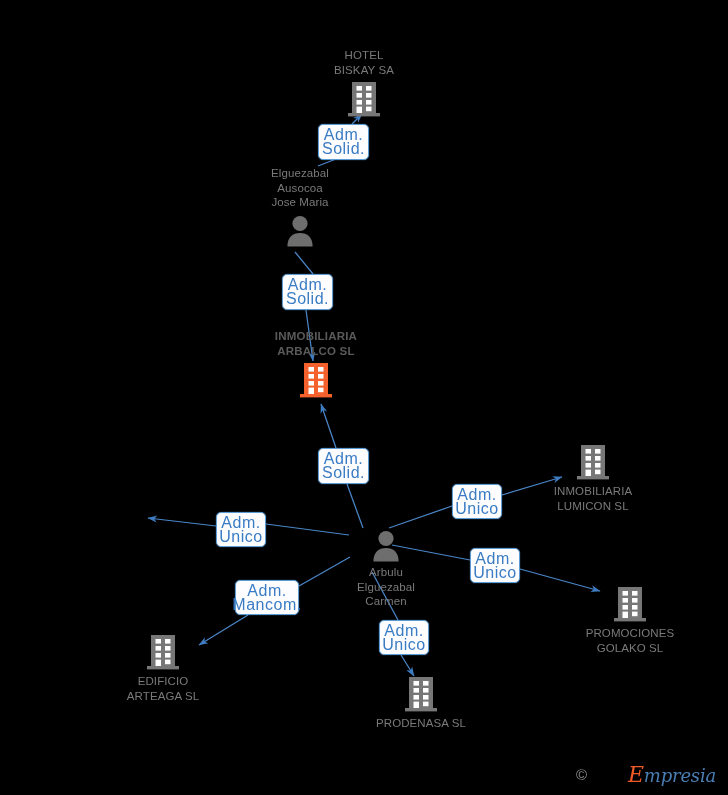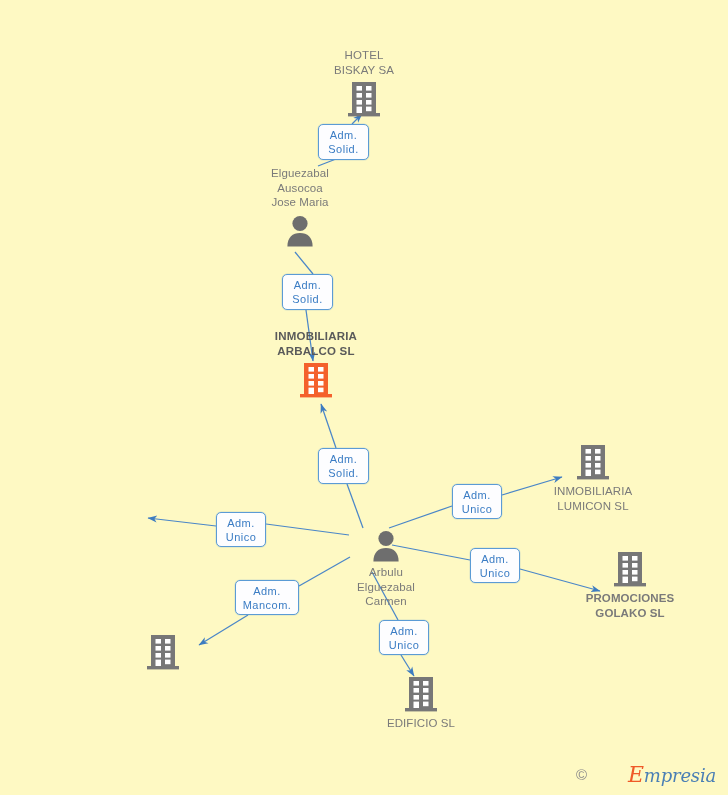--- a/index.html
+++ b/index.html
@@ -8,21 +8,21 @@
     padding: 0;
     background: #ffffff;
   }
   body {
     font-family: "Liberation Sans", "DejaVu Sans", sans-serif;
   }
   #graph-canvas {
     position: relative;
     width: 728px;
     height: 795px;
-    background: #fef9c3;
+    background: #000000;
     overflow: hidden;
   }
   #edge-layer {
     position: absolute;
     left: 0;
     top: 0;
     width: 728px;
     height: 795px;
     pointer-events: none;
   }
@@ -52,21 +52,21 @@
   .node.label-bottom .node-label { margin-top: 3px; }
 
   .rel-box {
     position: absolute;
     box-sizing: border-box;
     background: #fdfdff;
     border: 1.4px solid #5b9bd5;
     border-radius: 5px;
     box-shadow: 0 0 0 0.5px rgba(91,155,213,0.25);
     color: #3a7cc4;
-    font-size: 11px;
+    font-size: 16px;
     line-height: 14px;
     text-align: center;
     display: flex;
     flex-direction: column;
     align-items: center;
     justify-content: center;
     letter-spacing: 0.5px;
     white-space: pre-line;
     padding: 2px 0;
     z-index: 5;
@@ -201,21 +201,21 @@
       <rect x="19" y="13" width="5.5" height="4.6" fill="#ffffff"></rect>
       <rect x="9.5" y="20" width="5.5" height="4.6" fill="#ffffff"></rect>
       <rect x="19" y="20" width="5.5" height="4.6" fill="#ffffff"></rect>
       <rect x="9.5" y="26.6" width="5.5" height="6.4" fill="#ffffff"></rect>
       <rect x="19" y="26.6" width="5.5" height="4.6" fill="#ffffff"></rect>
     </svg>
     <div class="node-label">INMOBILIARIA
 LUMICON SL</div>
   </div>
 
-  <div class="node label-bottom" style="left:630px; top:550px;font-weight:bold;">
+  <div class="node label-bottom" style="left:630px; top:585px;">
     <svg class="node-icon" width="34" height="38" viewBox="0 0 34 38">
       <rect x="5" y="2" width="24" height="31" fill="#777777"></rect>
       <rect x="1" y="33" width="32" height="3.4" fill="#777777"></rect>
       <rect x="9.5" y="6" width="5.5" height="4.6" fill="#ffffff"></rect>
       <rect x="19" y="6" width="5.5" height="4.6" fill="#ffffff"></rect>
       <rect x="9.5" y="13" width="5.5" height="4.6" fill="#ffffff"></rect>
       <rect x="19" y="13" width="5.5" height="4.6" fill="#ffffff"></rect>
       <rect x="9.5" y="20" width="5.5" height="4.6" fill="#ffffff"></rect>
       <rect x="19" y="20" width="5.5" height="4.6" fill="#ffffff"></rect>
       <rect x="9.5" y="26.6" width="5.5" height="6.4" fill="#ffffff"></rect>
@@ -231,36 +231,38 @@
       <rect x="1" y="33" width="32" height="3.4" fill="#777777"></rect>
       <rect x="9.5" y="6" width="5.5" height="4.6" fill="#ffffff"></rect>
       <rect x="19" y="6" width="5.5" height="4.6" fill="#ffffff"></rect>
       <rect x="9.5" y="13" width="5.5" height="4.6" fill="#ffffff"></rect>
       <rect x="19" y="13" width="5.5" height="4.6" fill="#ffffff"></rect>
       <rect x="9.5" y="20" width="5.5" height="4.6" fill="#ffffff"></rect>
       <rect x="19" y="20" width="5.5" height="4.6" fill="#ffffff"></rect>
       <rect x="9.5" y="26.6" width="5.5" height="6.4" fill="#ffffff"></rect>
       <rect x="19" y="26.6" width="5.5" height="4.6" fill="#ffffff"></rect>
     </svg>
-    <div class="node-label">EDIFICIO SL</div>
+    <div class="node-label">PRODENASA SL</div>
   </div>
 
   <div class="node label-bottom" style="left:163px; top:633px;">
     <svg class="node-icon" width="34" height="38" viewBox="0 0 34 38">
       <rect x="5" y="2" width="24" height="31" fill="#777777"></rect>
       <rect x="1" y="33" width="32" height="3.4" fill="#777777"></rect>
       <rect x="9.5" y="6" width="5.5" height="4.6" fill="#ffffff"></rect>
       <rect x="19" y="6" width="5.5" height="4.6" fill="#ffffff"></rect>
       <rect x="9.5" y="13" width="5.5" height="4.6" fill="#ffffff"></rect>
       <rect x="19" y="13" width="5.5" height="4.6" fill="#ffffff"></rect>
       <rect x="9.5" y="20" width="5.5" height="4.6" fill="#ffffff"></rect>
       <rect x="19" y="20" width="5.5" height="4.6" fill="#ffffff"></rect>
       <rect x="9.5" y="26.6" width="5.5" height="6.4" fill="#ffffff"></rect>
       <rect x="19" y="26.6" width="5.5" height="4.6" fill="#ffffff"></rect>
     </svg>
+    <div class="node-label">EDIFICIO
+ARTEAGA SL</div>
   </div>
 
 
   <div class="rel-box" style="left:318px; top:124px; width:51px; height:36px;">Adm.
 Solid.</div>
 
   <div class="rel-box" style="left:282px; top:274px; width:51px; height:36px;">Adm.
 Solid.</div>
 
   <div class="rel-box" style="left:318px; top:448px; width:51px; height:36px;">Adm.

